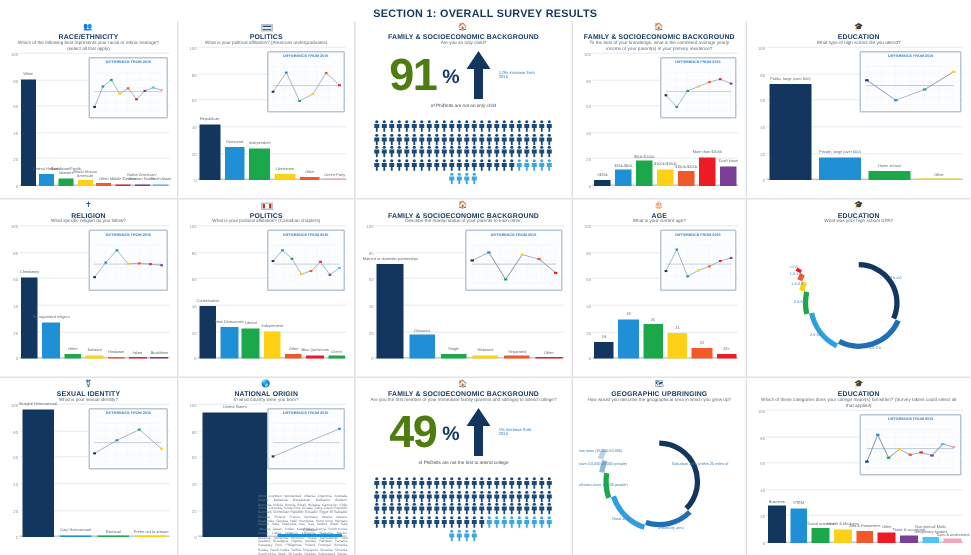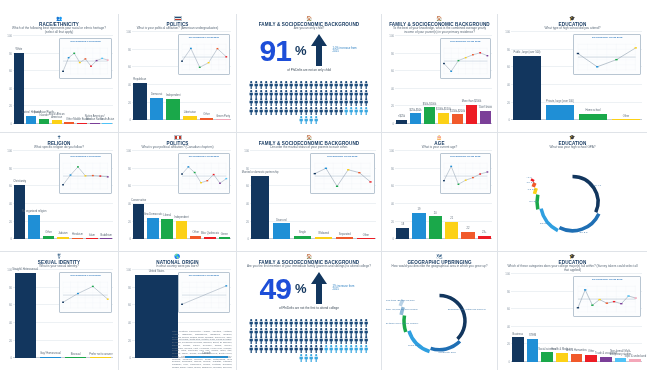--- a/index.html
+++ b/index.html
@@ -62,39 +62,40 @@
   .inset {
     position: absolute; background: #fcfdfe;
     border: 0.6px solid #b9c6d2; border-radius: 1px;
   }
   .inset-title { position: absolute; top: 1px; left: 0; width: 100%; text-align: center; font-size: 2.5px; color: #3b82c4; font-weight: bold; }
   .inset svg { position: absolute; inset: 0; width: 100%; height: 100%; }
 
   
   .picto-panel { text-align: center; padding-top: 2px; }
   .big-row { display: flex; align-items: center; justify-content: center; gap: 4px; margin-top: 2px; }
-  .big-num { font-size: 30px; font-weight: bold; color: #1d4ed8; line-height: 0.9; letter-spacing: -1px; }
+  .big-num { font-size: 30px; font-weight: bold; color: #4d7c0f; line-height: 0.9; letter-spacing: -1px; }
   .big-pct { font-size: 13px; font-weight: bold; color: #12365e; vertical-align: baseline; }
   .arrow-box { position: relative; width: 18px; height: 34px; }
   .arrow-note { font-size: 2.8px; color: #2f80c2; text-align: left; width: 26px; line-height: 1.2; }
   .picto-cap { font-size: 3.1px; color: #3f4d5a; margin-top: 1px; }
   .picto-grid { display: flex; flex-wrap: wrap; justify-content: center; gap: 0.6px; margin-top: 3px; padding: 0 6px; }
   .person { width: 4.4px; height: 8px; }
 
   
   .radial { position: relative; width: 100%; height: calc(100% - 16px); }
   .radial svg { position: absolute; inset: 0; width: 100%; height: 100%; }
 
   .countries { position: absolute; font-size: 2.2px; color: #6b7886; line-height: 1.25; text-align: justify; }
 </style>
 </head>
 <body>
 
 <div id="page">
 
+  <div class="section-title">SECTION 1: OVERALL SURVEY RESULTS</div>
 
   <div class="grid">
 
     <div class="col">
       <div class="panel">
         <div class="p-head">
           <span class="p-icon">👥</span>
           <div class="p-title">RACE/ETHNICITY</div>
           <div class="p-sub">Which of the following best represents your racial or ethnic heritage? (select all that apply)</div>
         </div>

